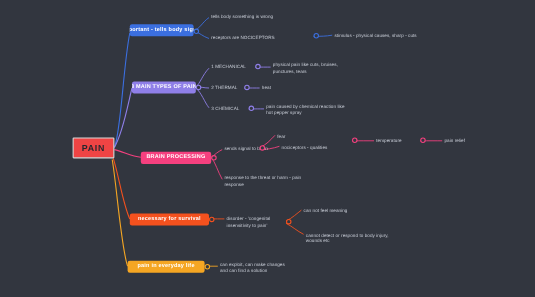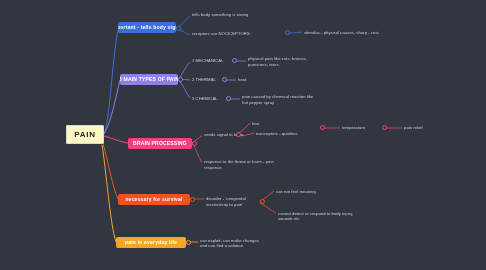--- a/index.html
+++ b/index.html
@@ -9,21 +9,21 @@
     font-family:"Liberation Sans", sans-serif;
     overflow:hidden;
     position:relative;
   }
   #canvas{position:absolute;inset:0;width:486px;height:270px;}
   svg.links{position:absolute;left:0;top:0;width:486px;height:270px;pointer-events:none;}
 
   .node{position:absolute;box-sizing:border-box;}
 
   .root{
-    background:#fef9c3;color:#25272e;
+    background:#ef4444;color:#25272e;
     border:1px solid #d8d8d8;
     font-size:8px;font-weight:700;letter-spacing:.7px;
     display:flex;align-items:center;justify-content:center;
     border-radius:1px;
   }
 
   .branch{
     color:#ffffff;
     font-size:5px;font-weight:700;letter-spacing:.2px;
     display:flex;align-items:center;justify-content:center;

